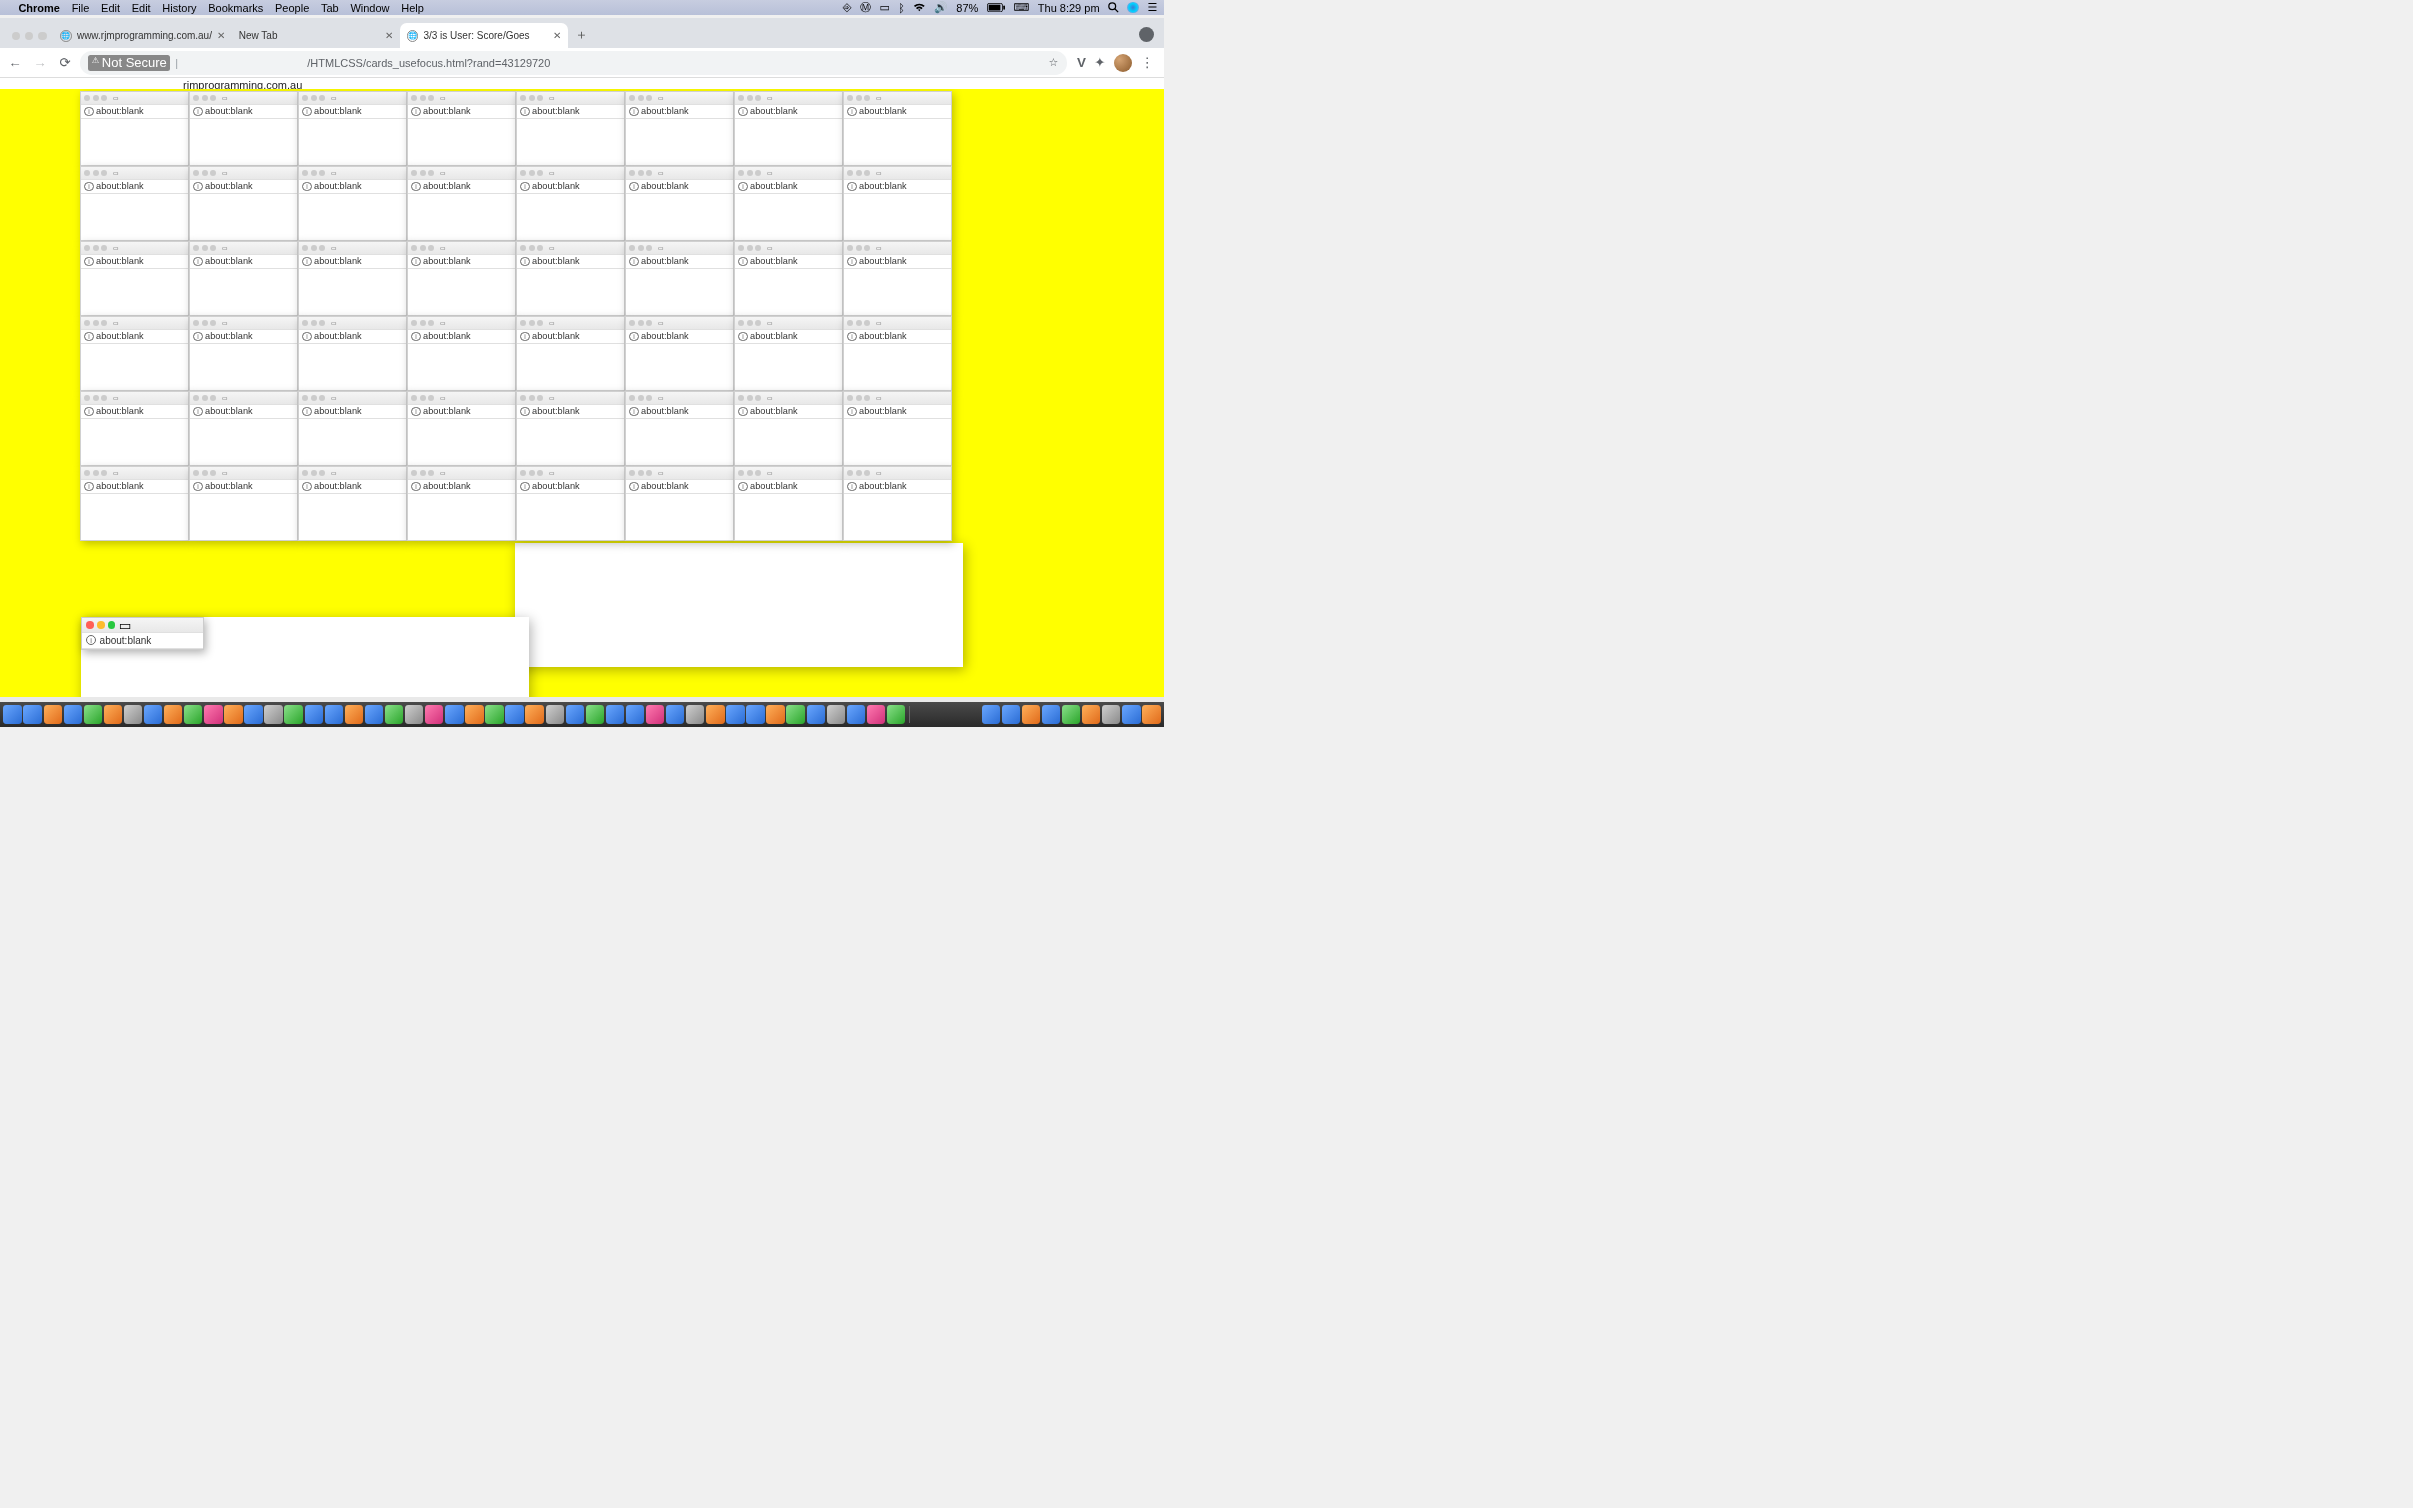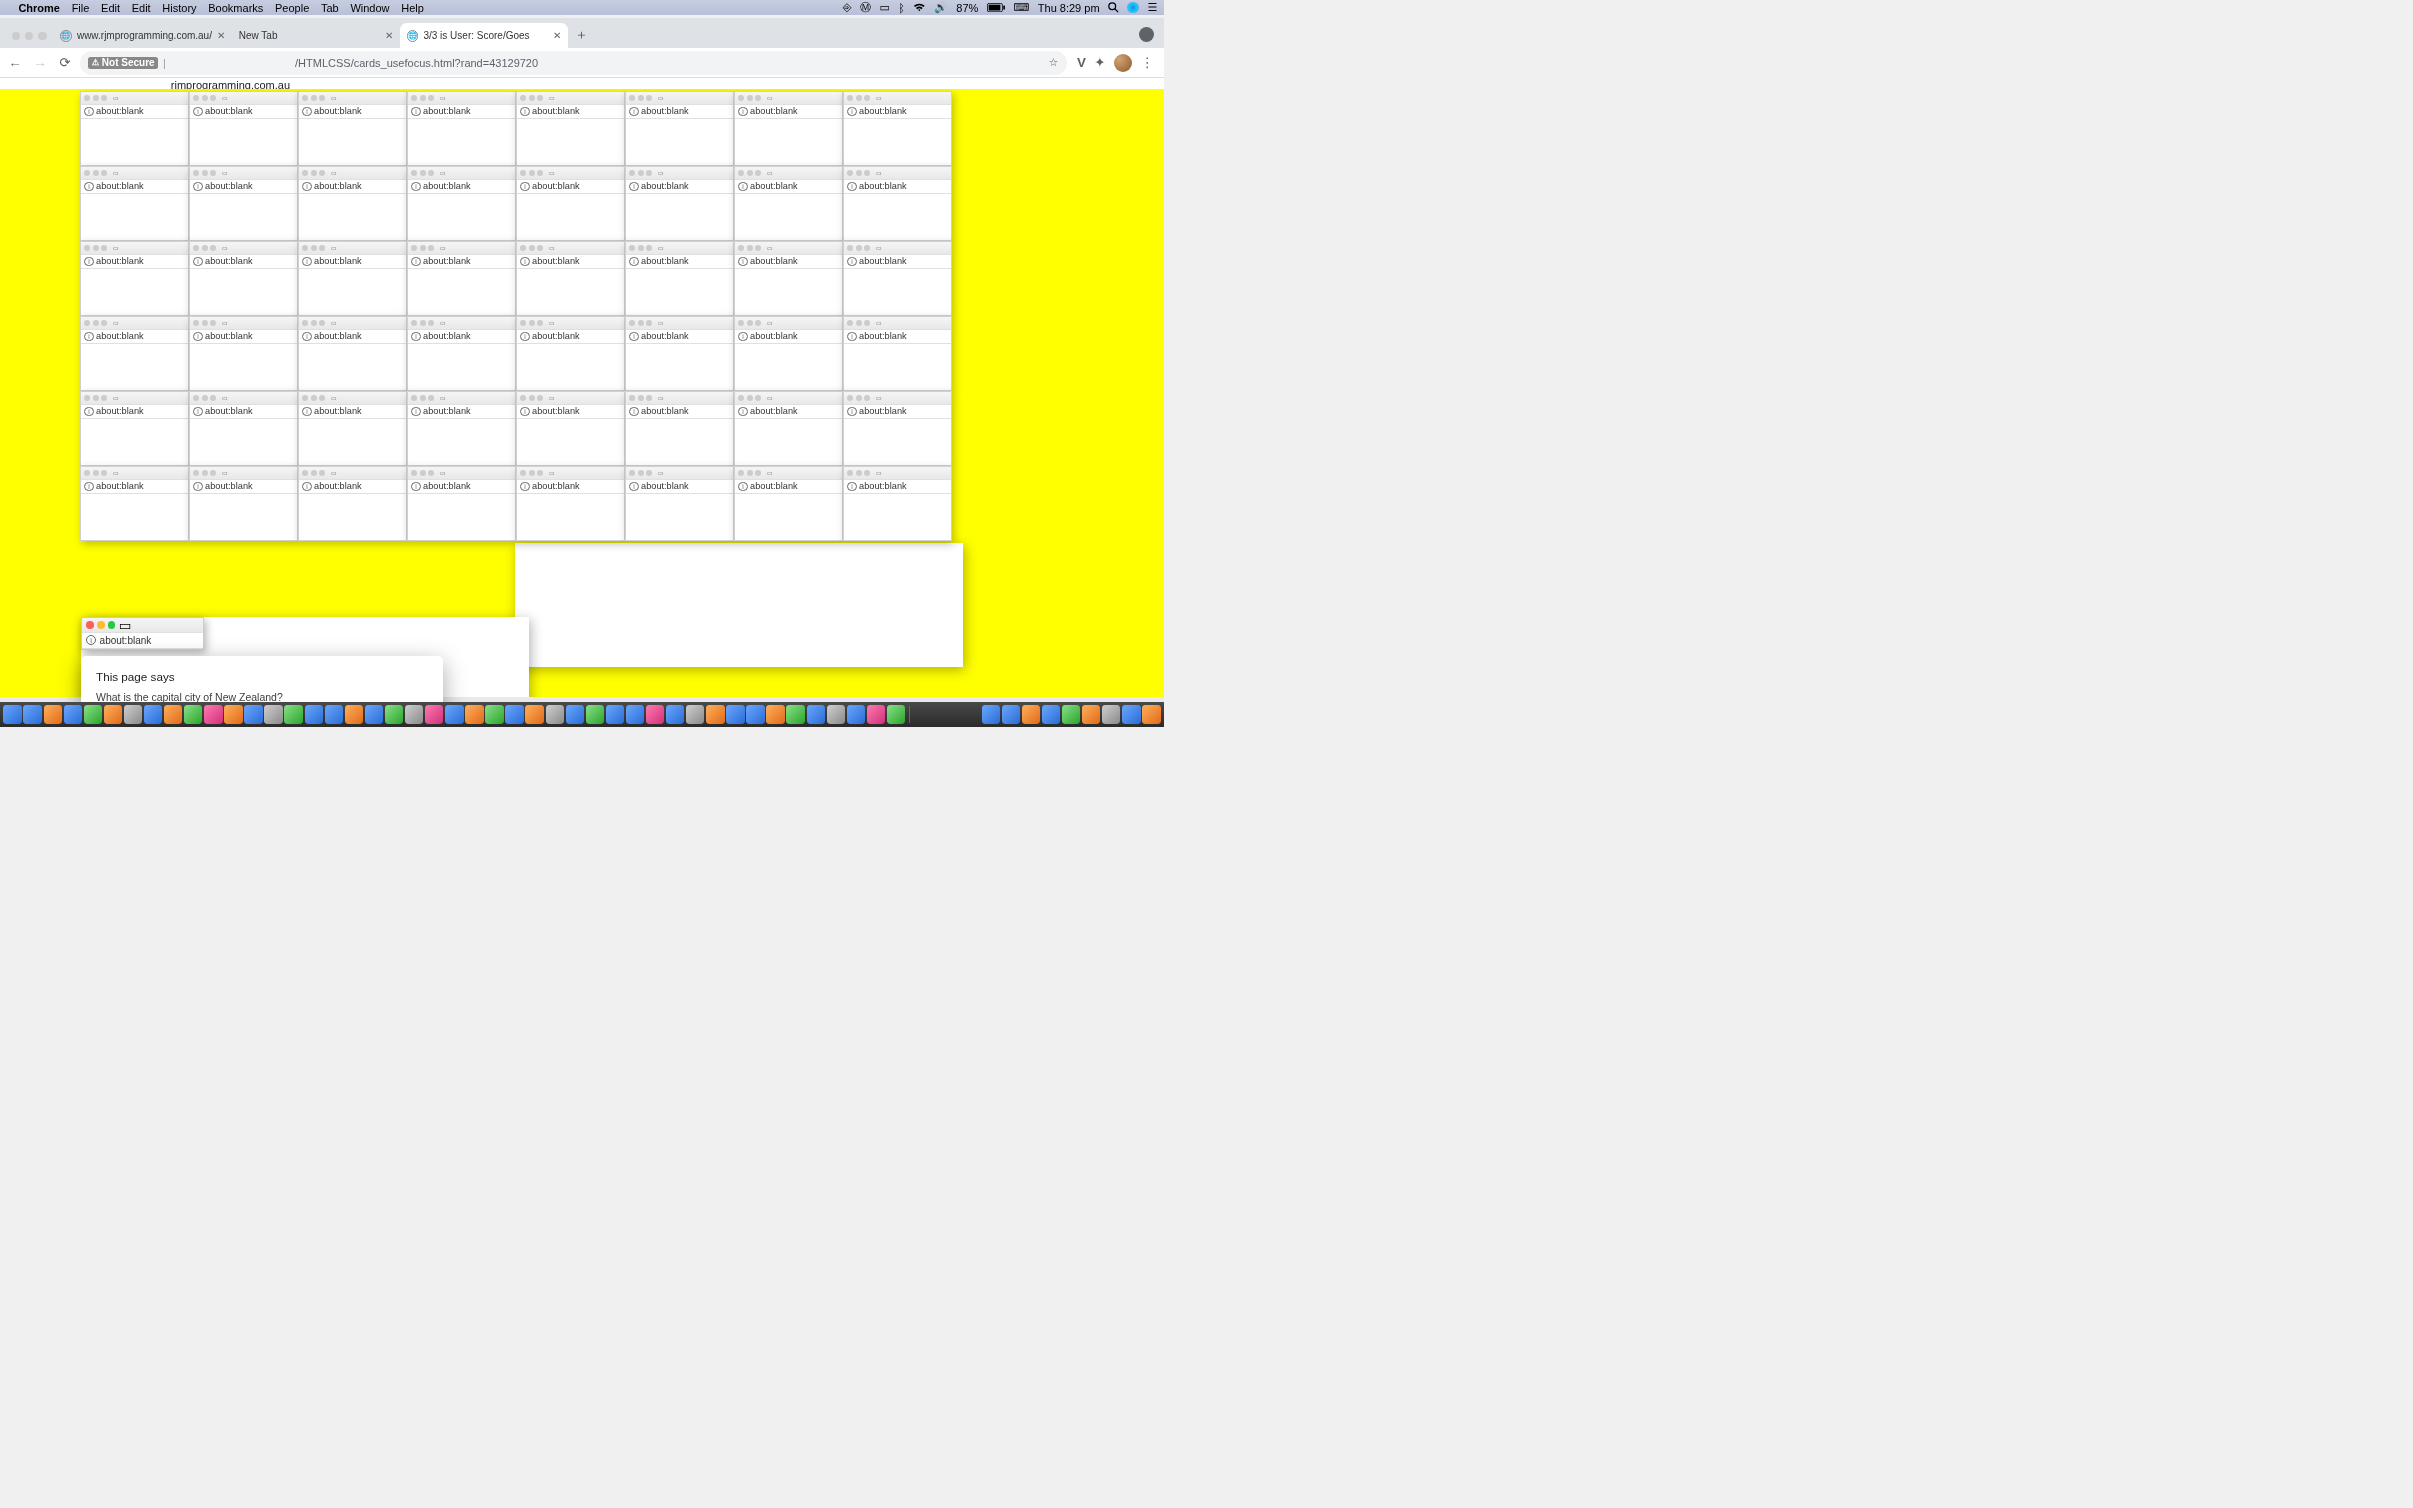--- a/index.html
+++ b/index.html
@@ -20,21 +20,21 @@
   .tab { height: 25px; background: #dee1e6; border-radius: 6.7px 6.7px 0 0; display: flex; align-items: center; padding: 0 6.7px; font-size: 10px; color: #333; min-width: 168px; max-width: 193px; gap: 5px; position: relative; }
   .tab.active { background: #fff; }
   .tab .favicon { width: 11.7px; height: 11.7px; border: 0.8px solid #888; border-radius: 50%; display: inline-flex; align-items: center; justify-content: center; font-size: 7.5px; color:#666; }
   .tab .close { margin-left: auto; font-size: 10px; color: #666; }
   .newtab { width: 20px; height: 20px; margin: 0 0 3.4px 3.4px; display:flex; align-items:center; justify-content:center; color:#555; font-size:13.4px;}
   .tabstrip .incog { margin-left:auto; margin-bottom:6.7px; margin-right:5px; width:15px; height:15px; background:#5f6368; border-radius:50%; }
 
   .toolbar { height: 30px; background: #fff; border-bottom: 0.8px solid #ddd; display: flex; align-items: center; padding: 0 5px; gap: 5px; }
   .toolbar .navbtn { width: 20px; height: 20px; display:flex; align-items:center; justify-content:center; color:#5f6368; font-size:13.4px; }
   .omnibox { flex:1; height:23.5px; background:#f1f3f4; border-radius:11.7px; display:flex; align-items:center; padding:0 8.4px; font-size:11px; color:#202124; gap:5px;}
-  .omnibox .badge { background:#888; color:#fff; font-size:10px; padding:0.8px 3.4px; border-radius:2.5px; display:flex; align-items:flex-start; gap:2.5px;font-weight:bold;}
+  .omnibox .badge { background:#888; color:#fff; font-size:13px; padding:0.8px 3.4px; border-radius:2.5px; display:flex; align-items:flex-start; gap:2.5px;}
   .omnibox .badge::before { content:"⚠"; font-size:8.4px;}
   .omnibox .sep { color:#9aa0a6; }
   .toolbar .right { display:flex; align-items:center; gap:8.4px; padding:0 5px;}
   .toolbar .avatar { width:18.4px; height:18.4px; border-radius:50%; background: radial-gradient(circle at 30% 30%, #d4a373, #8b5a2b); }
 
   
   .page { flex:1; background: #ffff00; position: relative; overflow: hidden; margin-top: 11px; }
   .grid { position:absolute; top:1.7px; left:80px; display:grid; grid-template-columns: repeat(8, 109px); grid-template-rows: repeat(6, 75px) 59px; gap: 0px; }
   .card { width:109px; background:#fff; border:0.8px solid #d0d0d0; box-shadow: 1.7px 3.4px 8.4px rgba(0,0,0,0.25); display:flex; flex-direction:column; }
   .card .chrome-top { height:11.7px; background:linear-gradient(#f5f5f5,#e8e8e8); display:flex; align-items:center; gap:2.5px; padding:0 3.4px;}
@@ -807,25 +807,20 @@
         <i class="y"></i>
         <i class="g"></i>
         <span class="mini">▭</span>
       </div>
       <div class="addr">
         <span class="info">i</span>
         <span>about:blank</span>
       </div>
     </div>
 
-    <div class="dialog">
-      <div class="title">This page says</div>
-      <div class="msg">What is the capital city of New Zealand?</div>
-
-    </div>
 
     <div class="status-strip"></div>
   </div>
 </div>
 
 <div class="dock">
   <span class="slot"></span>
   <span class="slot"></span>
   <span class="slot"></span>
   <span class="slot"></span>

